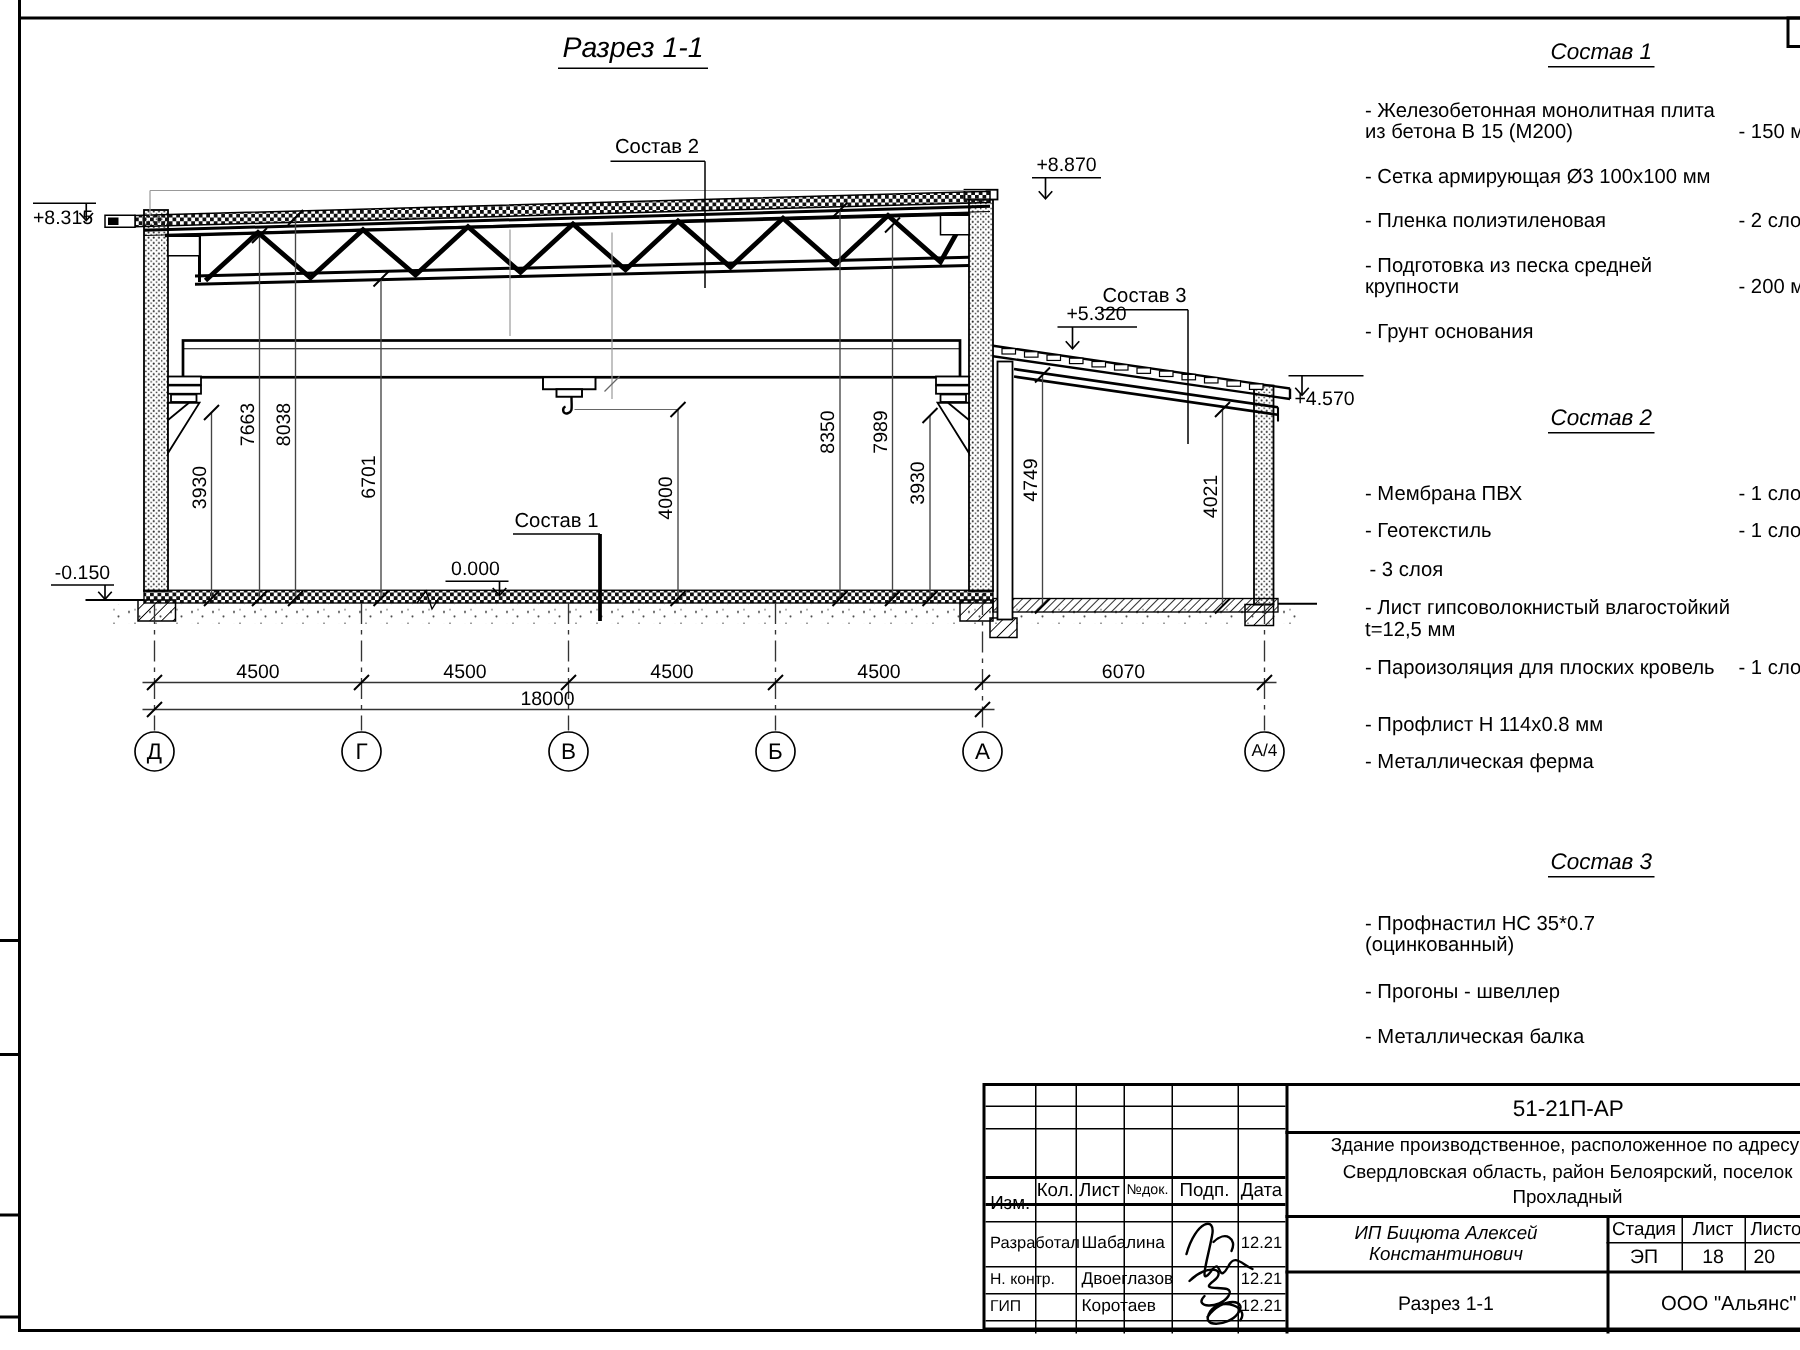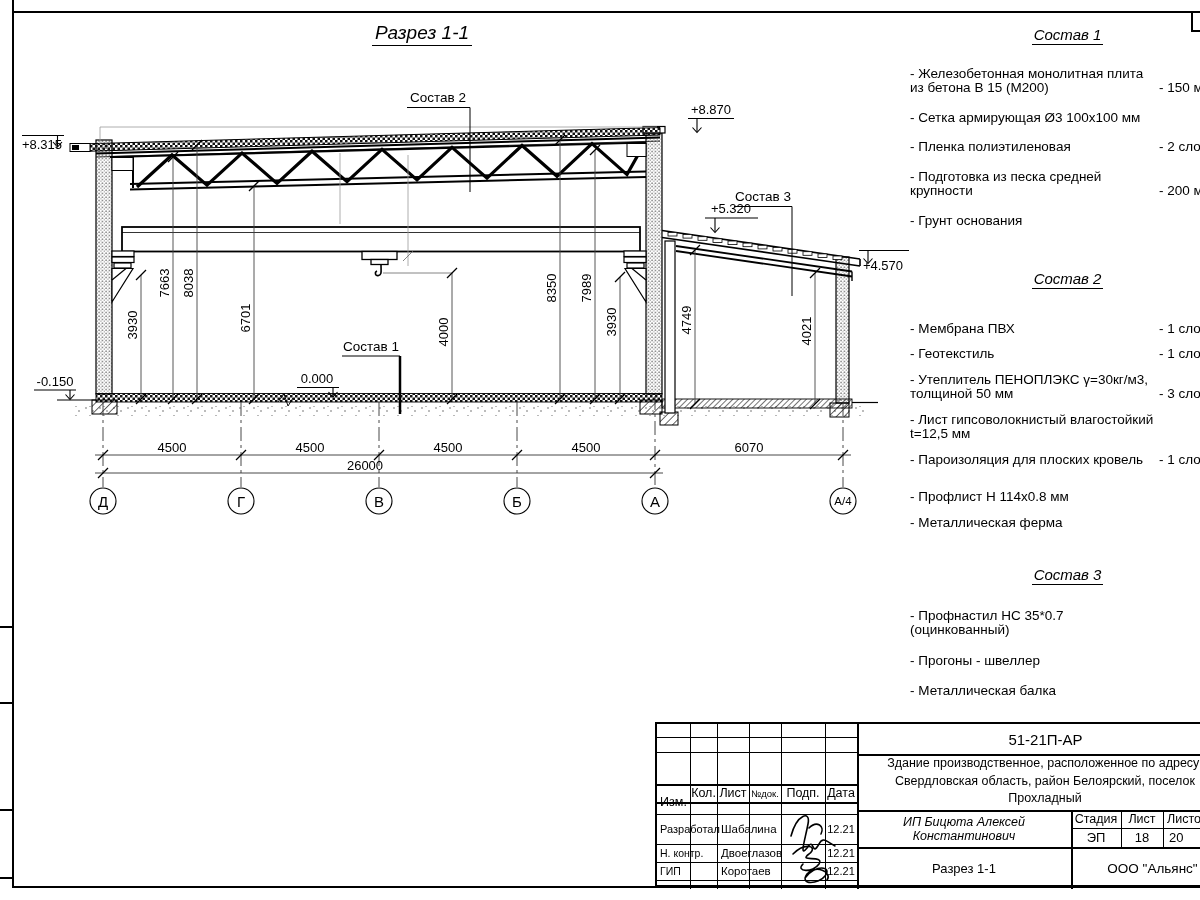--- a/index.html
+++ b/index.html
@@ -294,21 +294,21 @@
 <div class="vdim" style="left:554px;top:281px;">7989</div>
 <div class="vdim" style="left:579px;top:315px;">3930</div>
 <div class="vdim" style="left:654px;top:313px;">4749</div>
 <div class="vdim" style="left:774px;top:324px;">4021</div>
 
 <div class="hdim" style="left:137px;top:440px;">4500</div>
 <div class="hdim" style="left:275px;top:440px;">4500</div>
 <div class="hdim" style="left:413px;top:440px;">4500</div>
 <div class="hdim" style="left:551px;top:440px;">4500</div>
 <div class="hdim" style="left:714px;top:440px;">6070</div>
-<div class="hdim" style="left:330px;top:458px;">26000</div>
+<div class="hdim" style="left:330px;top:458px;">18000</div>
 
 <div class="axis" style="left:87px;top:493px;">Д</div>
 <div class="axis" style="left:225px;top:493px;">Г</div>
 <div class="axis" style="left:363px;top:493px;">В</div>
 <div class="axis" style="left:501px;top:493px;">Б</div>
 <div class="axis" style="left:639px;top:493px;">А</div>
 <div class="axis small" style="left:827px;top:495px;">А/4</div>
 
 <div class="slist" style="left:910px;top:28px;">
   <div class="sheading"><span>Состав 1</span></div>
@@ -341,21 +341,20 @@
   <div class="sitems">
     <div class="sitem">
         <span class="sname">- Мембрана ПВХ</span>
         <span class="sqty">- 1 слой</span>
       </div>
     <div class="sitem">
         <span class="sname">- Геотекстиль</span>
         <span class="sqty">- 1 слой</span>
       </div>
     <div class="sitem">
-        <span class="sname">- Утеплитель ПЕНОПЛЭКС γ=30кг/м3, толщиной 50 мм</span>
         <span class="sqty">- 3 слоя</span>
       </div>
     <div class="sitem">
         <span class="sname">- Лист гипсоволокнистый влагостойкий t=12,5 мм</span>
         <span class="sqty"></span>
       </div>
     <div class="sitem">
         <span class="sname">- Пароизоляция для плоских кровель</span>
         <span class="sqty">- 1 слой</span>
       </div>

